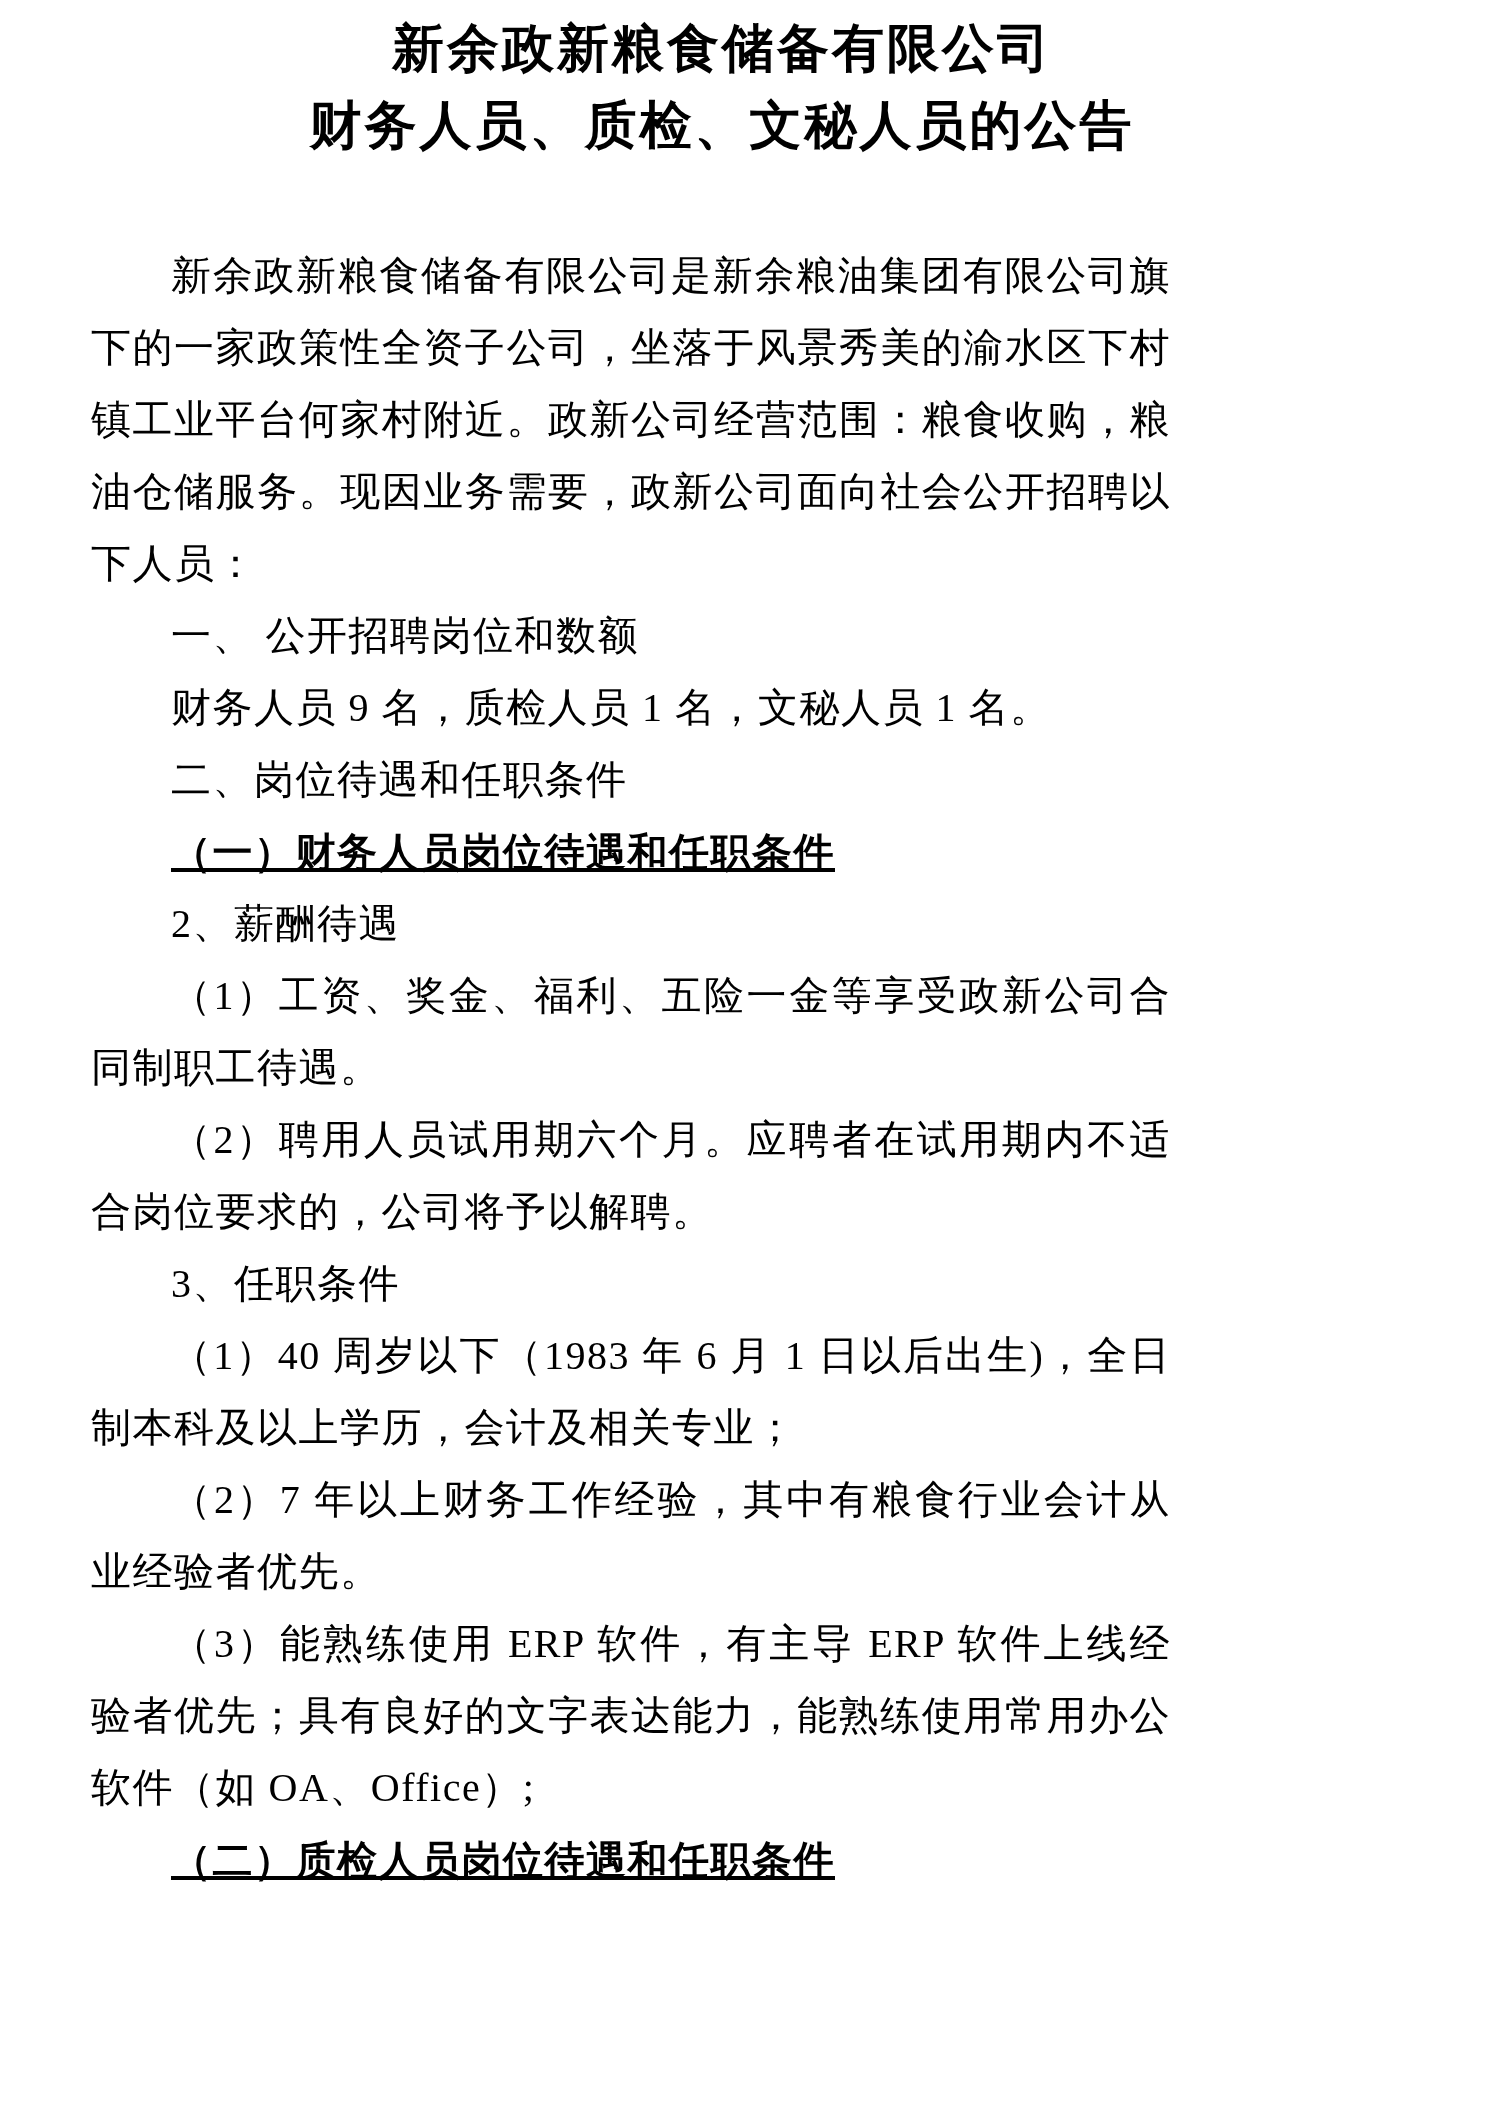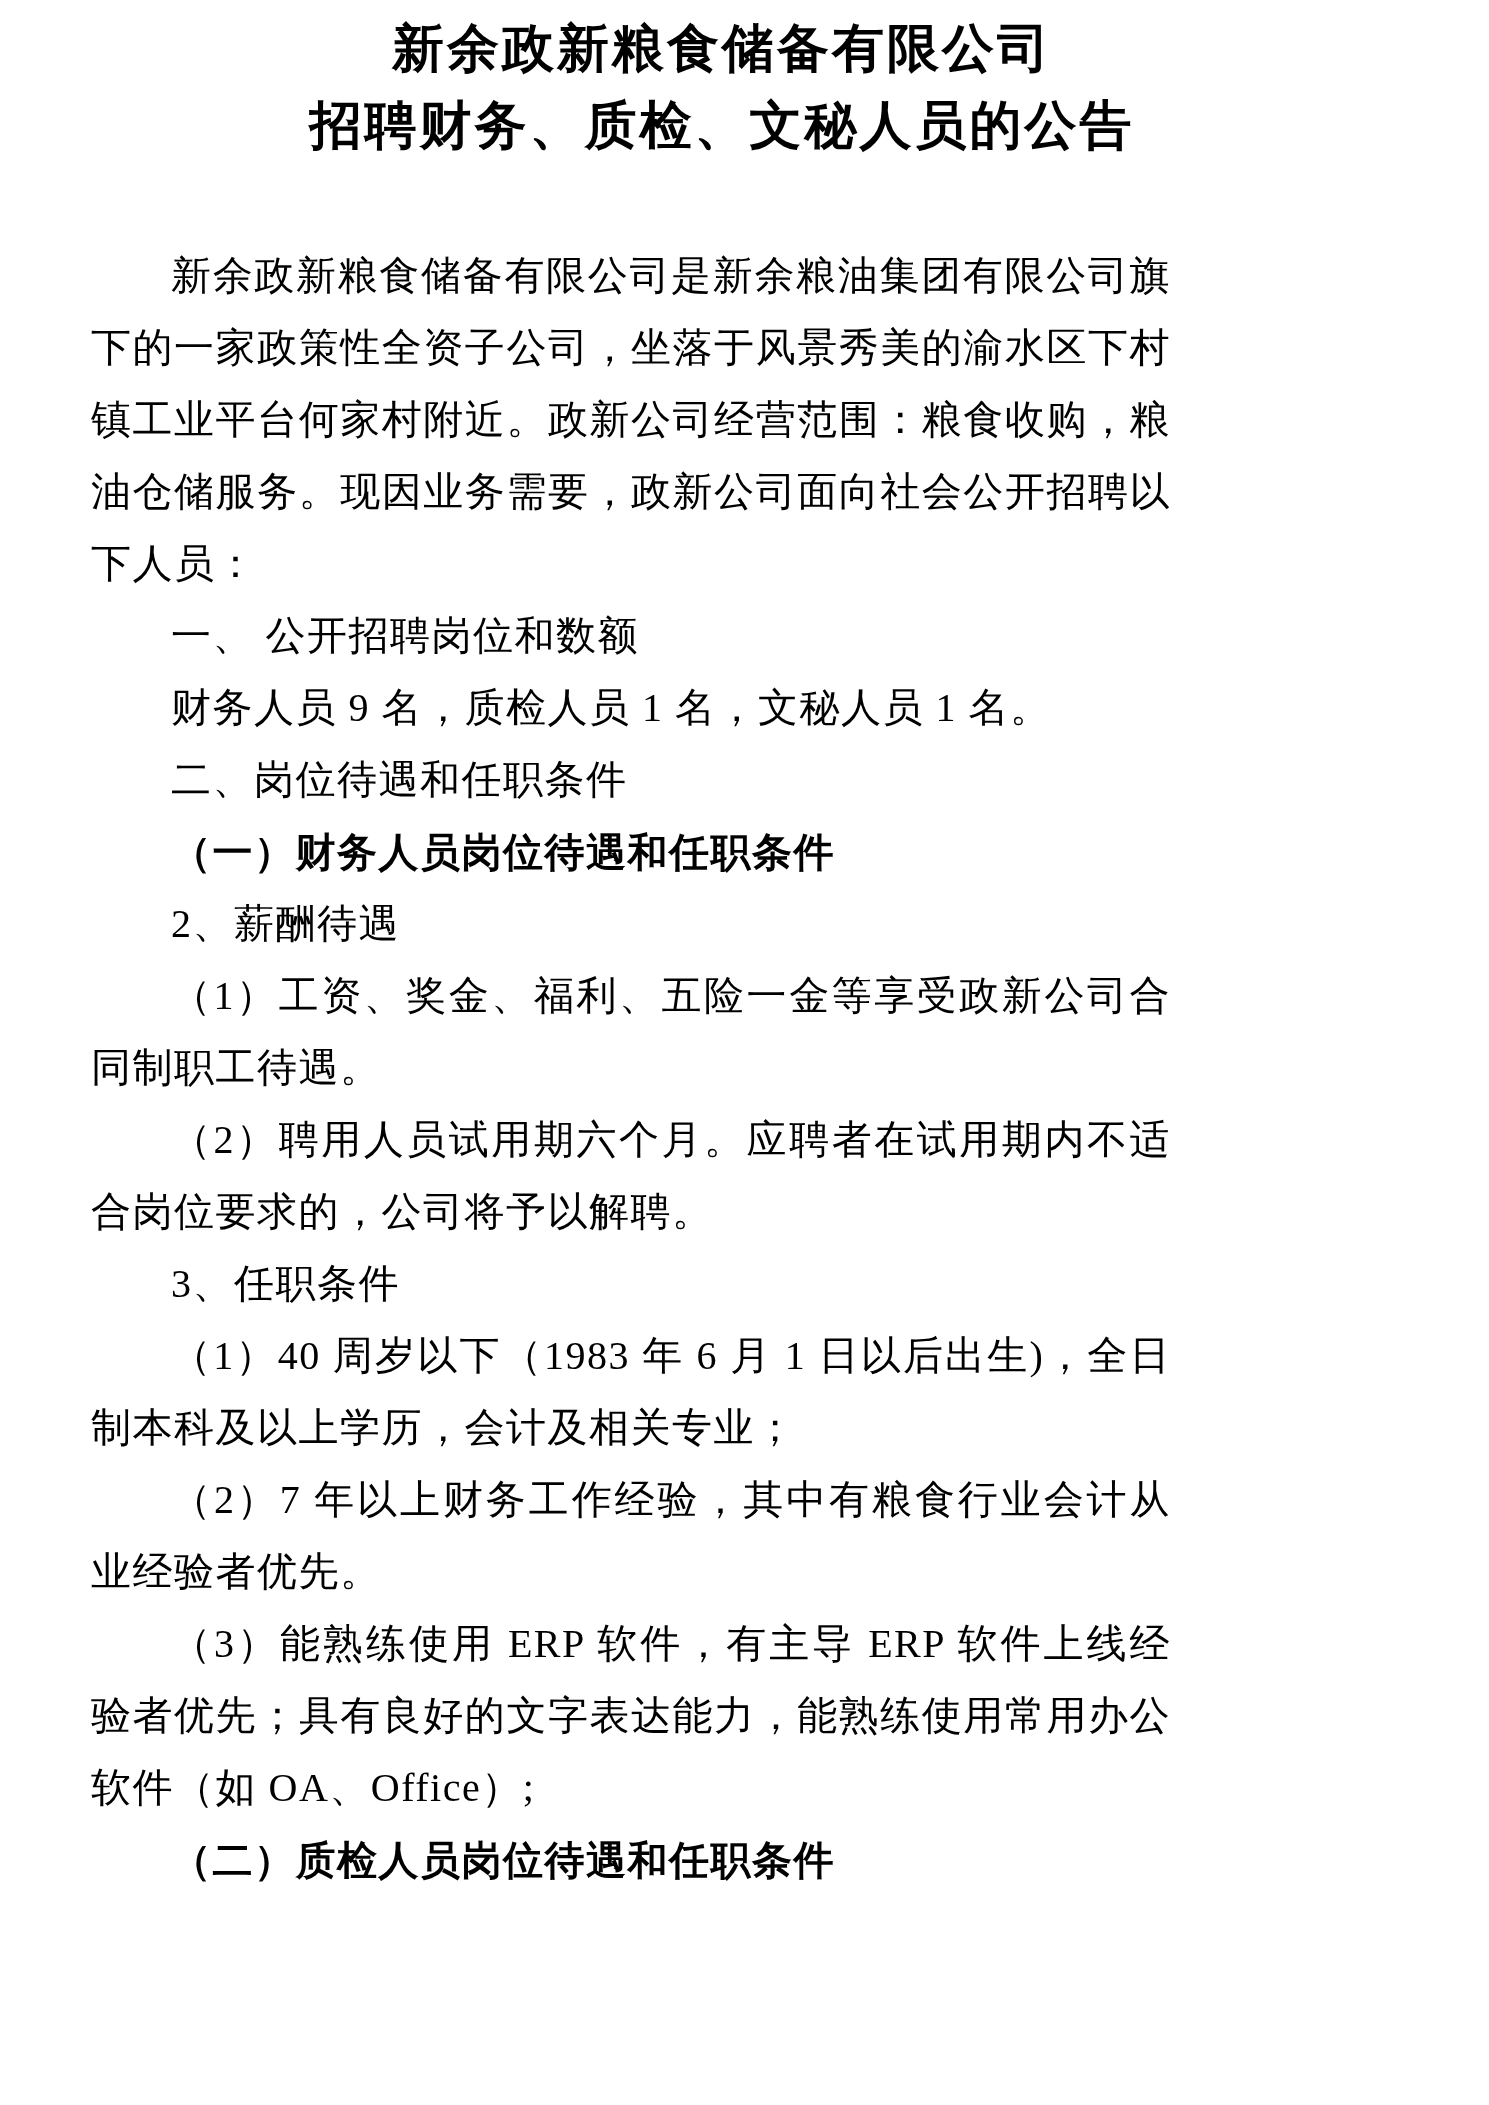--- a/index.html
+++ b/index.html
@@ -36,30 +36,31 @@
     text-align: justify;
   }
   .content p {
     margin: 0;
     padding: 0;
     text-indent: 2em;
   }
   .content p.bold {
     font-family: "Liberation Sans", "DejaVu Sans", sans-serif;
     font-weight: bold;
+    text-decoration: underline;
   }
 </style>
 </head>
 <body>
 
 <div class="page">
 
   <div class="title-block">
     <div>新余政新粮食储备有限公司</div>
-    <div>招聘财务、质检、文秘人员的公告</div>
+    <div>财务人员、质检、文秘人员的公告</div>
   </div>
 
   <div class="content">
     <p>新余政新粮食储备有限公司是新余粮油集团有限公司旗下的一家政策性全资子公司，坐落于风景秀美的渝水区下村镇工业平台何家村附近。政新公司经营范围：粮食收购，粮油仓储服务。现因业务需要，政新公司面向社会公开招聘以下人员：</p>
     <p>一、 公开招聘岗位和数额</p>
     <p>财务人员 9 名，质检人员 1 名，文秘人员 1 名。</p>
     <p>二、岗位待遇和任职条件</p>
     <p class="bold">（一）财务人员岗位待遇和任职条件</p>
     <p>2、薪酬待遇</p>
     <p>（1）工资、奖金、福利、五险一金等享受政新公司合同制职工待遇。</p>

